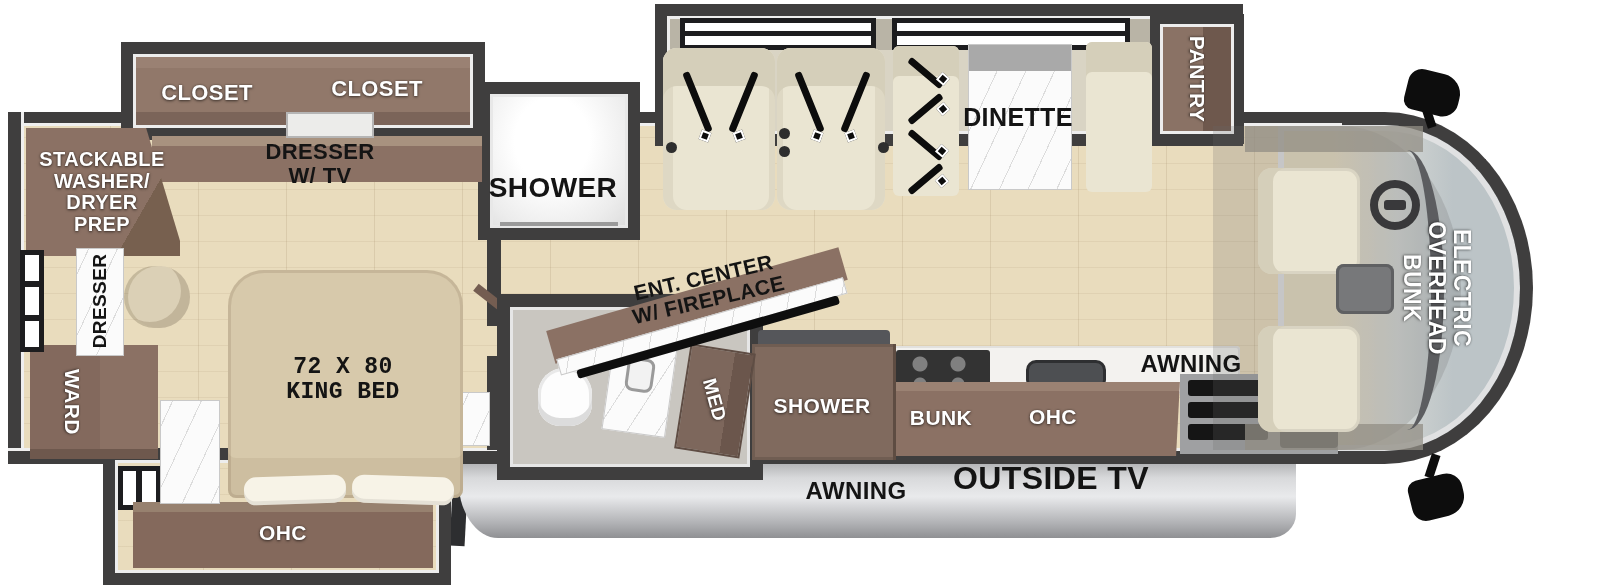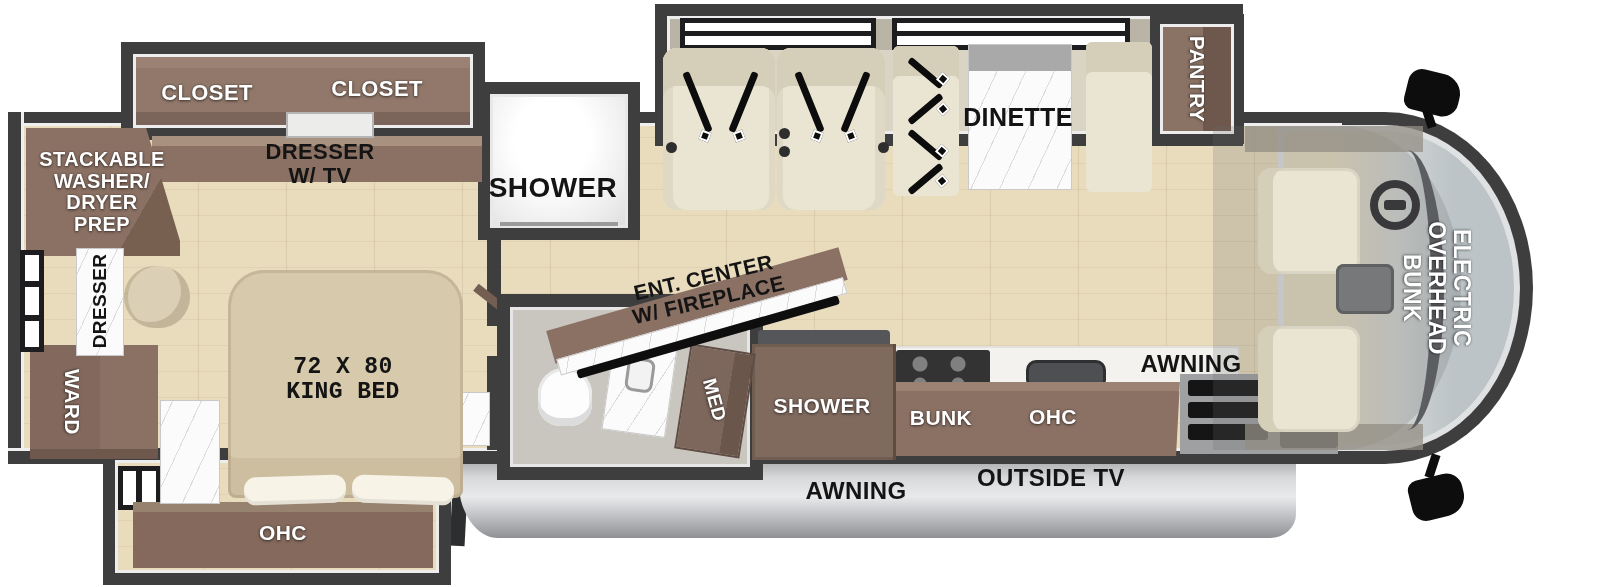--- a/index.html
+++ b/index.html
@@ -205,15 +205,15 @@
   <div class="label black" style="left:1018px;top:117px;font-size:25px;">DINETTE</div>
   <div class="label white" style="left:1197px;top:79px;font-size:21px;transform:translate(-50%,-50%) rotate(90deg);">PANTRY</div>
   <div class="label white" style="left:822px;top:406px;font-size:21px;">SHOWER</div>
   <div class="label white" style="left:941px;top:418px;font-size:21px;">BUNK</div>
   <div class="label white" style="left:1053px;top:417px;font-size:21px;">OHC</div>
   <div class="label black" style="left:1191px;top:364px;font-size:24px;">AWNING</div>
   <div class="label white" style="left:1437px;top:288px;font-size:23px;transform:translate(-50%,-50%) rotate(90deg);">ELECTRIC
 OVERHEAD
 BUNK</div>
   <div class="label black" style="left:856px;top:491px;font-size:24px;">AWNING</div>
-  <div class="label black" style="left:1051px;top:478px;font-size:24px;">OUTSIDE TV</div>
+  <div class="label black" style="left:1051px;top:478px;font-size:32px;">OUTSIDE TV</div>
 
 </div>
 
 </body></html>

